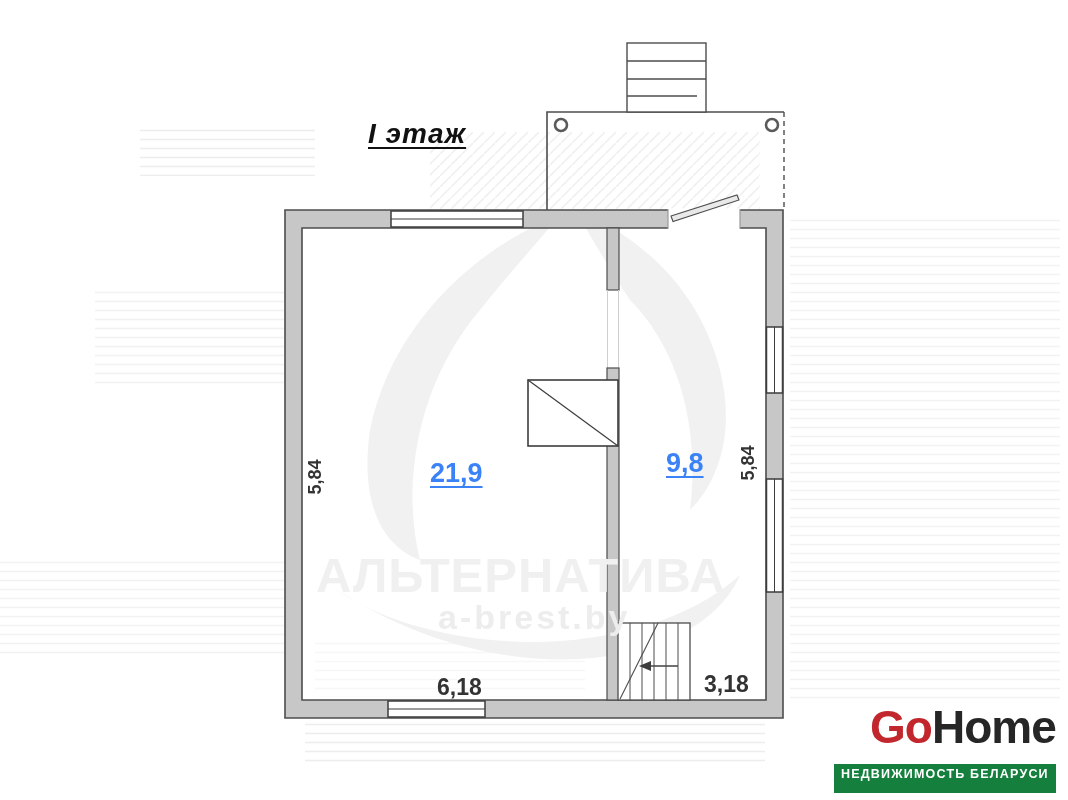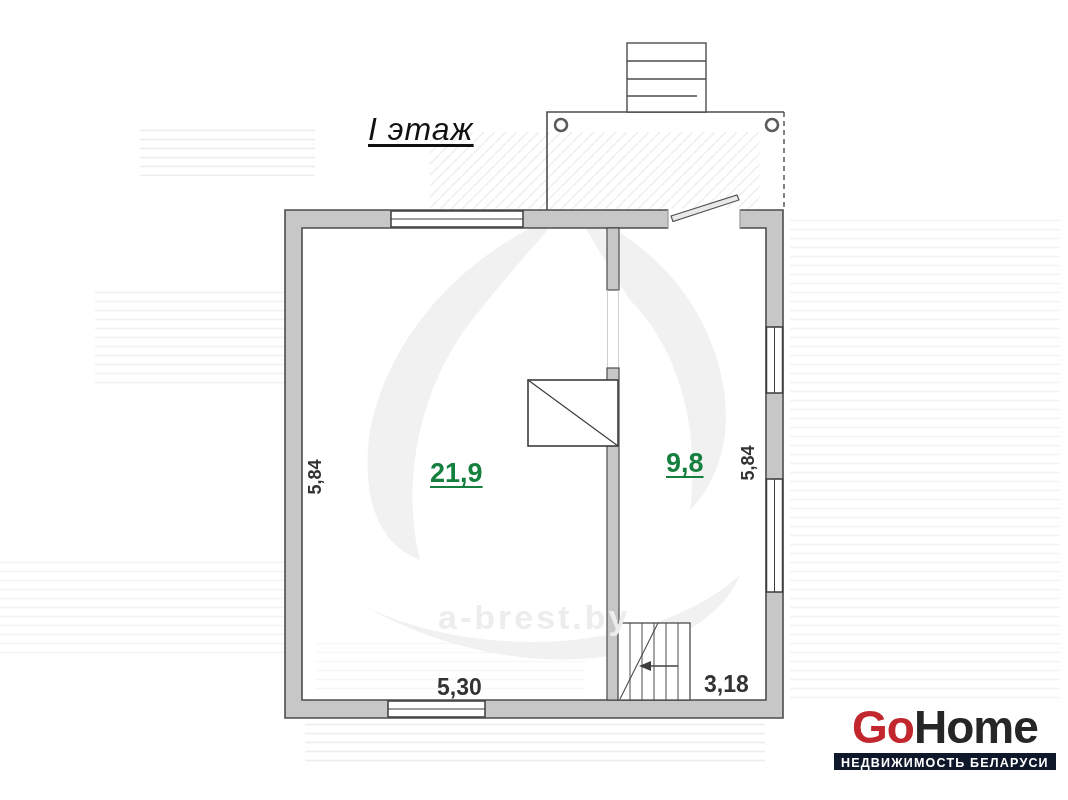--- a/index.html
+++ b/index.html
@@ -3,45 +3,45 @@
 <meta charset="utf-8">
 <style>
   html,body{margin:0;padding:0;background:#fff;}
   .stage{
     position:relative;width:1068px;height:800px;overflow:hidden;
     background:#fff;font-family:"Liberation Sans", sans-serif;
   }
   .stage svg{position:absolute;left:0;top:0;}
   .lbl{position:absolute;color:#222;white-space:nowrap;}
   .title{
-    font-size:32px;font-weight:normal;font-style:italic;color:#111;
-    text-decoration:underline;text-underline-offset:4px;letter-spacing:1px;
+    font-size:28px;font-weight:bold;font-style:italic;color:#111;
+    text-decoration:underline;text-underline-offset:4px;letter-spacing:1px;margin-top:7px;
   }
   .area{
-    font-size:27px;font-weight:bold;color:#15803d;
+    font-size:27px;font-weight:bold;color:#3b82f6;
     text-decoration:underline;text-decoration-thickness:2px;text-underline-offset:4px;
   }
   .dim{font-size:23px;font-weight:bold;color:#333;}
   .vdim{
     font-size:18px;font-weight:bold;color:#333;width:56px;height:20px;
     text-align:center;transform:rotate(-90deg);
   }
   .wm-brand{
     font-size:49px;font-weight:bold;color:#f0f0f0;letter-spacing:1px;
   }
   .wm-site{
     font-size:34px;font-weight:bold;color:#ededed;letter-spacing:3px;
   }
-  .gohome{position:absolute;left:834px;top:702px;display:flex;flex-direction:column;align-items:center;}
+  .gohome{position:absolute;left:834px;top:702px;display:flex;flex-direction:column;align-items:flex-end;}
   .gohome-text{font-size:46px;font-weight:bold;line-height:50px;letter-spacing:-1px;}
   .gohome-go{color:#c2272d;}
   .gohome-home{color:#262626;}
   .gohome-bar{
-    margin-top:1px;background:#0f172a;color:#fff;font-size:12.5px;font-weight:bold;
-    letter-spacing:1.2px;padding:3px 7px 0 7px;white-space:nowrap;
+    margin-top:12px;background:#15803d;color:#fff;font-size:12.5px;font-weight:bold;
+    letter-spacing:1.2px;padding:3px 7px 12px 7px;white-space:nowrap;
   }
 </style>
 </head>
 <body>
 
 <div class="stage">
 
   <svg width="1068" height="800" viewBox="0 0 1068 800">
     <defs>
       <pattern id="hl" width="9" height="9" patternUnits="userSpaceOnUse">
@@ -125,28 +125,29 @@
       <line x1="666" y1="623" x2="666" y2="700" stroke-width="1"></line>
       <line x1="678" y1="623" x2="678" y2="700" stroke-width="1"></line>
       <line x1="620" y1="699" x2="658" y2="623" stroke-width="1.1"></line>
       <line x1="678" y1="666" x2="647" y2="666" stroke-width="1.6"></line>
       <polygon points="639,666 651,661 651,671" fill="#3d3d3d" stroke="none"></polygon>
     </g>
   </svg>
 
   <div class="lbl title" style="left:368px;top:111px;">I этаж</div>
 
+  <div class="lbl wm-brand" style="left:316px;top:547px;">АЛЬТЕРНАТИВА</div>
   <div class="lbl wm-site" style="left:438px;top:598px;">a-brest.by</div>
 
   <div class="lbl area" style="left:430px;top:458px;">21,9</div>
   <div class="lbl area" style="left:666px;top:448px;text-decoration:underline;">9,8</div>
 
   <div class="lbl vdim" style="left:287px;top:467px;">5,84</div>
   <div class="lbl vdim" style="left:720px;top:453px;">5,84</div>
-  <div class="lbl dim" style="left:437px;top:674px;">5,30</div>
+  <div class="lbl dim" style="left:437px;top:674px;">6,18</div>
   <div class="lbl dim" style="left:704px;top:671px;">3,18</div>
 
   <div class="gohome">
     <div class="gohome-text">
       <span class="gohome-go">Go</span><span class="gohome-home">Home</span>
     </div>
     <div class="gohome-bar">НЕДВИЖИМОСТЬ БЕЛАРУСИ</div>
   </div>
 
 </div>

